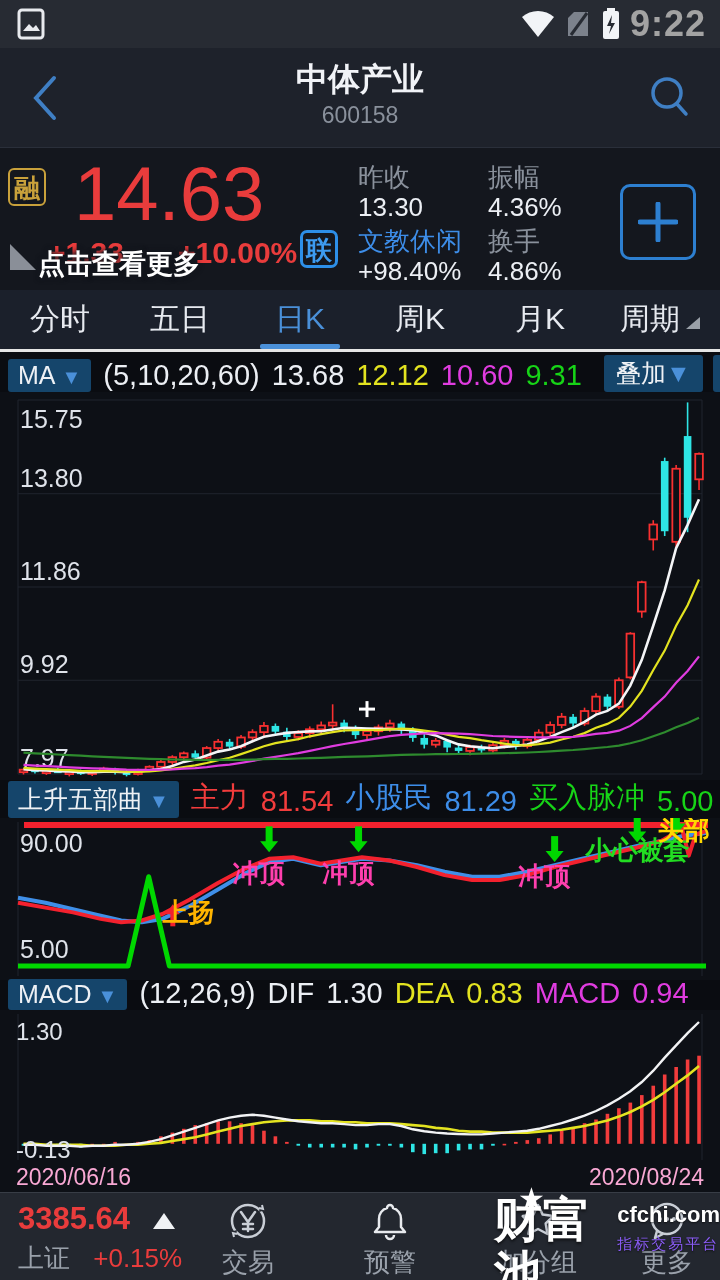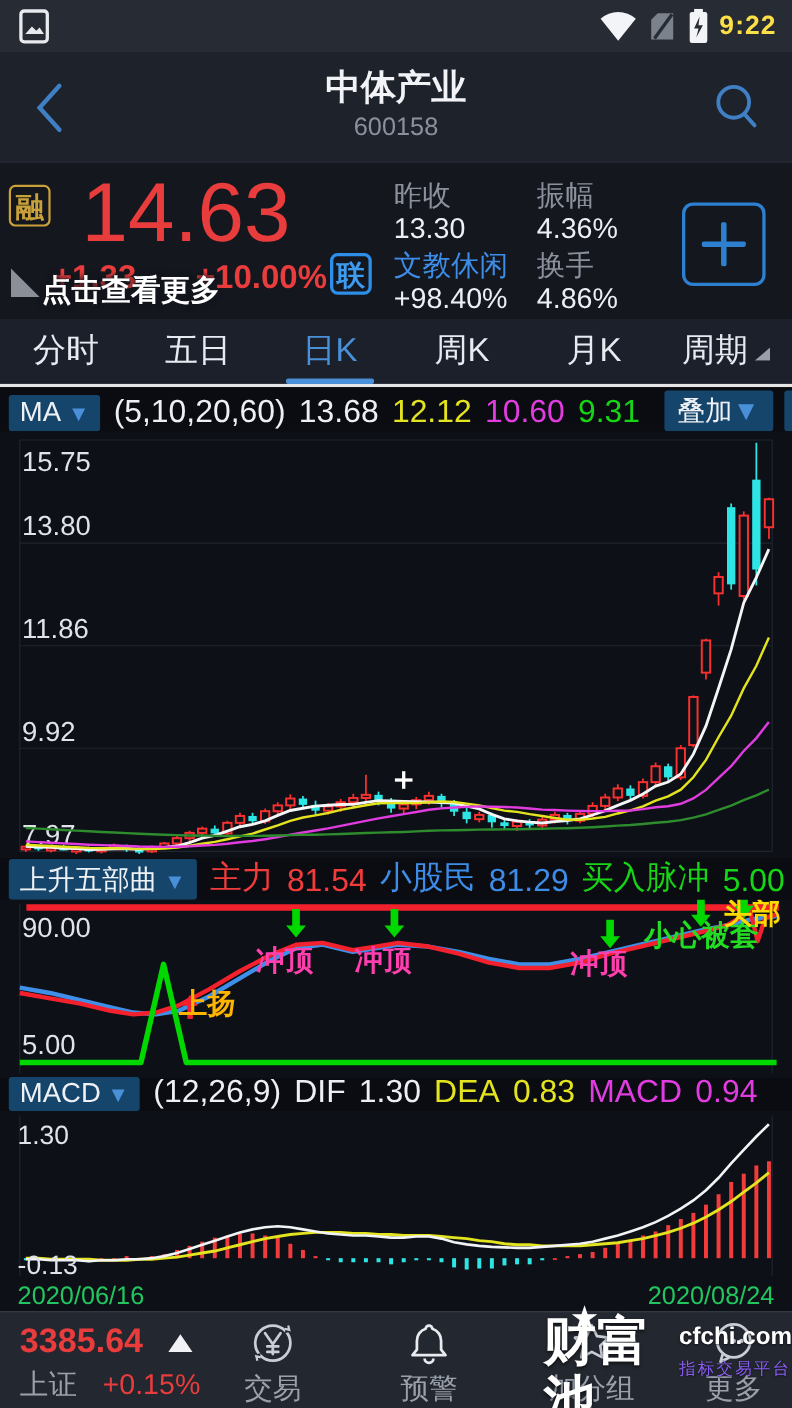--- a/index.html
+++ b/index.html
@@ -4,21 +4,21 @@
 <style>
   html,body{margin:0;padding:0;width:720px;height:1280px;overflow:hidden;
     background:#0d1016;font-family:"Liberation Sans","DejaVu Sans",sans-serif;
     -webkit-font-smoothing:antialiased;}
   .app{position:relative;width:720px;height:1280px;background:#0d1016;}
   .sect{position:absolute;left:0;width:720px;box-sizing:border-box;}
   
   .statusbar{top:0;height:48px;background:#272b33;display:flex;align-items:center;padding:0 14px;}
   .statusbar .spacer{flex:1;}
   .statusbar svg{display:block;}
-  .status-time{color:#fde047;font-size:24px;font-weight:bold;margin-left:10px;letter-spacing:1px;}
+  .status-time{color:#a3a3a3;font-size:36px;font-weight:bold;margin-left:10px;letter-spacing:1px;}
   
   .header{top:48px;height:100px;background:#1e222b;border-bottom:1px solid #2a2f3a;}
   .back{position:absolute;left:28px;top:24px;}
   .searchbtn{position:absolute;right:26px;top:24px;}
   .title-wrap{position:absolute;left:0;right:0;top:10px;text-align:center;}
   .title{color:#f1f3f7;font-size:32px;font-weight:bold;line-height:42px;}
   .subtitle{color:#8a919c;font-size:23px;line-height:30px;}
   
   .quote{top:148px;height:142px;background:#14171e;}
   .badge{position:absolute;box-sizing:border-box;border-radius:6px;text-align:center;font-weight:bold;}
@@ -49,21 +49,21 @@
   .ind-txt{font-size:29px;margin-right:12px;white-space:nowrap;}
   .c-white{color:#eceff4;} .c-yellow{color:#e3e320;} .c-magenta{color:#e03ce0;}
   .c-green{color:#17d417;} .c-red{color:#f23c3c;} .c-blue{color:#3d8de8;}
   .flex-spacer{flex:1;}
   .btn-dark{background:#15456b;color:#eef1f5;font-size:25px;border-radius:3px;padding:2px 12px;margin-left:10px;white-space:nowrap;}
   
   .chart{background:#0d1016;}
   .chart-main{top:392px;height:388px;}
   .chart-ind2{top:818px;height:162px;}
   .chart-macd{top:1010px;height:152px;}
-  .dates{top:1162px;height:30px;background:#0d1016;color:#22c55e;font-size:23px;}
+  .dates{top:1162px;height:30px;background:#0d1016;color:#f9a8d4;font-size:23px;}
   .dates .d-left{position:absolute;left:16px;top:2px;}
   .dates .d-right{position:absolute;right:16px;top:2px;}
   
   .bottombar{top:1192px;height:108px;background:#23272f;border-top:1px solid #383d46;}
   .idx{position:absolute;left:18px;top:8px;}
   .idx-val{color:#e93c3c;font-size:31px;font-weight:bold;display:inline-block;}
   .idx-tri{display:inline-block;width:0;height:0;border-left:11px solid transparent;border-right:11px solid transparent;border-bottom:16px solid #f0f2f5;margin-left:18px;}
   .idx-sub{position:absolute;left:18px;top:48px;font-size:26px;white-space:nowrap;}
   .idx-sub .nm{color:#9aa1ab;margin-right:16px;}
   .idx-sub .pc{color:#e93c3c;}

